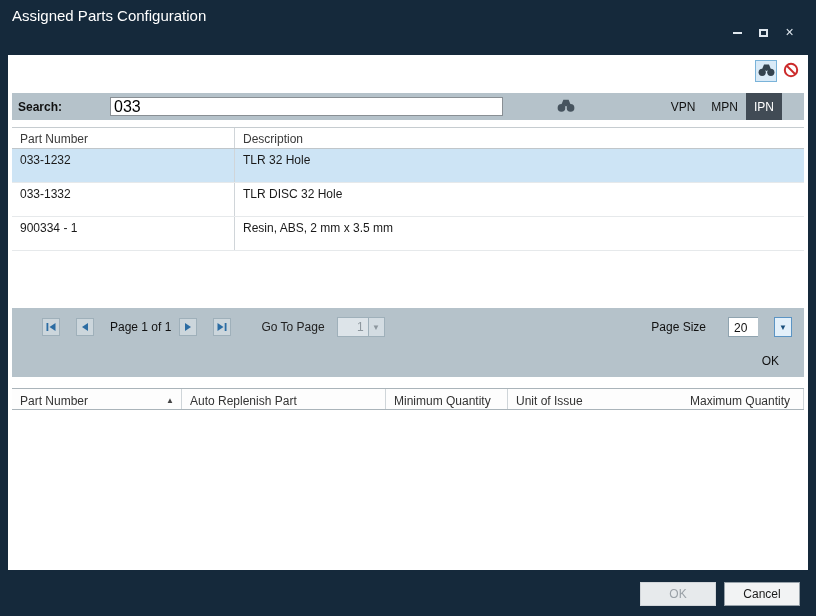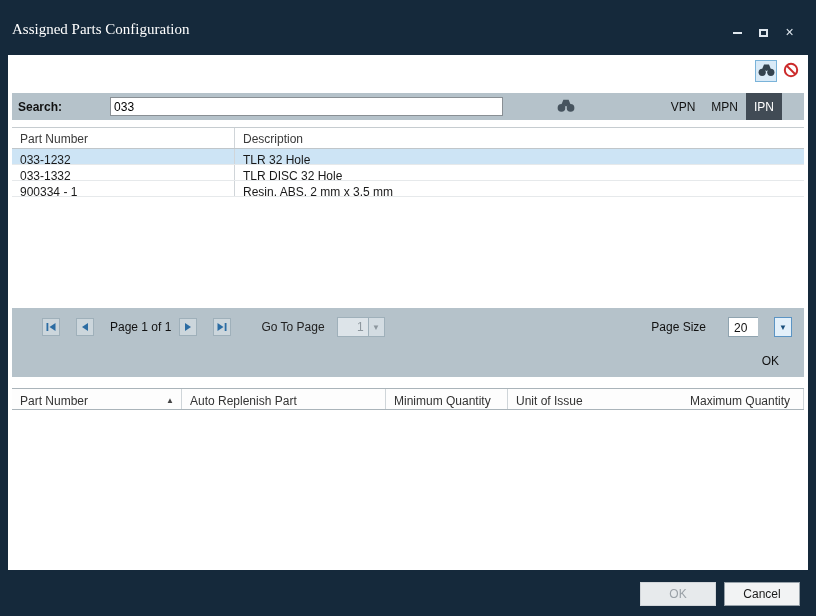--- a/index.html
+++ b/index.html
@@ -1,51 +1,51 @@
 <!DOCTYPE html>
 <html><head>
 <meta charset="utf-8">
 <style>
   * { box-sizing: border-box; margin: 0; padding: 0; }
   body { font-family: "Liberation Sans", sans-serif; background: #0c1824; }
   .window { position: relative; width: 816px; height: 616px; background: #15293b; overflow: hidden; }
 
   
   .titlebar { position: absolute; top: 0; left: 0; right: 0; height: 48px; }
-  .title { position: absolute; left: 12px; top: 21px; font-size: 15px; color: #ffffff; font-family: Liberation Serif, serif; }
+  .title { position: absolute; left: 12px; top: 7px; font-size: 15px; color: #ffffff; }
   .win-controls { position: absolute; right: 20px; top: 26px; display: flex; gap: 13px; align-items: center; }
   .ctrl { width: 13px; height: 13px; display: flex; align-items: center; justify-content: center; color: #dfe7ee; cursor: pointer; }
   .min-glyph { width: 9px; height: 2px; background: #dfe7ee; }
   .max-glyph { width: 9px; height: 8px; border: 2px solid #dfe7ee; }
   .close-glyph { font-size: 14px; line-height: 13px; }
 
   
   .panel { position: absolute; left: 8px; top: 55px; width: 800px; height: 515px; background: #ffffff; }
 
   
   .top-icons { position: absolute; top: 5px; right: 6px; display: flex; gap: 3px; }
   .icon-btn { width: 22px; height: 22px; display: flex; align-items: center; justify-content: center; background: transparent; border: 1px solid transparent; cursor: pointer; }
   .icon-btn.active { background: #d9eaf7; border-color: #7ab3d9; }
 
   
   .search-strip { position: absolute; left: 4px; right: 4px; top: 38px; height: 27px; background: #b5c2ca; display: flex; align-items: center; padding-left: 6px; gap: 44px; }
   .search-label { font-size: 12px; font-weight: bold; color: #111; margin-right: 4px; white-space: nowrap; }
-  .search-input { width: 552px; height: 19px; border: 1px solid #898f94; font-size: 12px; padding: 0 3px; font-family: inherit; }
+  .search-input { width: 552px; height: 19px; border: 1px solid #898f94; font-size: 16px; padding: 0 3px; font-family: inherit; }
   .binoc-btn { margin-left: 10px; background: transparent; border: none; display: flex; align-items: center; cursor: pointer; }
   .spacer { flex: 1; }
   .mode-group { display: flex; align-items: center; height: 44px; margin-right: 22px; }
   .mode-btn { height: 27px; min-width: 36px; padding: 0 8px; display: flex; align-items: center; justify-content: center; font-size: 12px; color: #111; background: transparent; border: none; cursor: pointer; font-family: inherit; }
   .mode-btn.active { background: #414b55; color: #ffffff; }
 
   
   .table1 { position: absolute; left: 4px; right: 4px; top: 72px; height: 181px; background: #fff; border-top: 1px solid #c6ccd0; font-size: 12px; }
   .t1-header { display: flex; height: 21px; border-bottom: 1px solid #c0c6ca; color: #3a3a3a; background: #ffffff; }
   .t1-col1 { width: 223px; padding: 4px 8px 0; border-right: 1px solid #d0d5d9; overflow: hidden; white-space: nowrap; }
   .t1-col2 { flex: 1; padding: 4px 8px 8px; overflow: hidden; white-space: nowrap; }
-  .t1-row { display: flex; height: 16px; border-bottom: 1px solid #e6e9eb; color: #1a1a1a; cursor: pointer; background: #fff; }
+  .t1-row { display: flex; height: 34px; border-bottom: 1px solid #e6e9eb; color: #1a1a1a; cursor: pointer; background: #fff; }
   .t1-row.selected { background: #cde4f5; }
 
   
   .pager-strip { position: absolute; left: 4px; right: 4px; top: 253px; height: 69px; background: #b5c2ca; }
   .pager-row { display: flex; align-items: center; padding: 9px 12px 0 30px; }
   .pg-btn { width: 18px; height: 18px; background: #ccd6dc; border: 1px solid #9fb0ba; display: flex; align-items: center; justify-content: center; margin-right: 16px; cursor: pointer; padding: 0; }
   .page-indicator { font-size: 12px; color: #111; margin: 0 8px 0 0; white-space: nowrap; }
   .goto-label { font-size: 12px; color: #222; margin-left: 14px; white-space: nowrap; }
   .goto-combo { display: flex; margin-left: 12px; }
   .goto-input { width: 32px; height: 20px; border: 1px solid #9fb0ba; background: #dde4e9; color: #8d979e; font-size: 12px; text-align: right; padding: 0 4px; font-family: inherit; }

